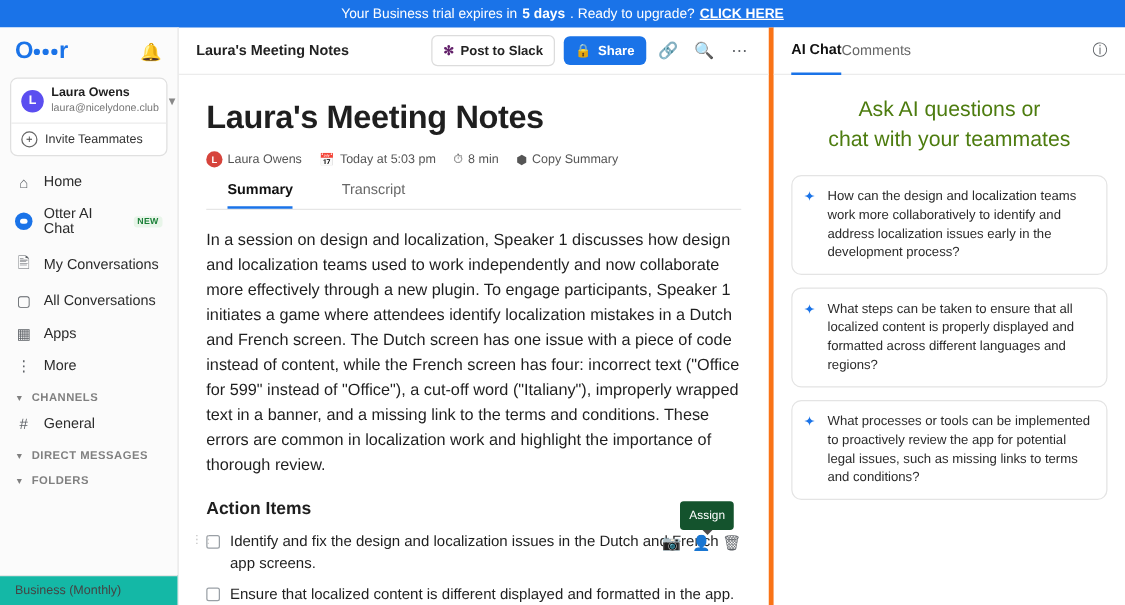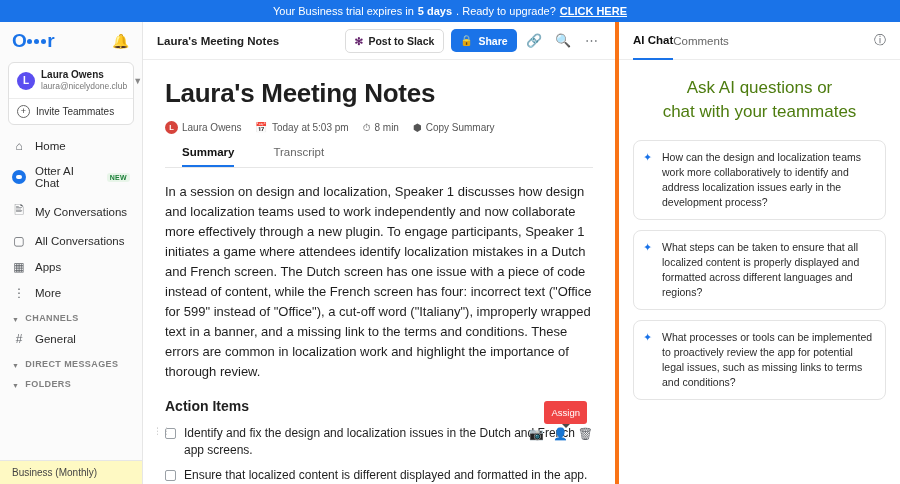--- a/index.html
+++ b/index.html
@@ -129,21 +129,21 @@
     letter-spacing: .4px;
   }
   .sec-head .caret { font-size: 7px; }
 
   .sb-footer {
     position: absolute; bottom: 0; left: 0; right: 0;
     border-top: 1px solid #e6e6e6;
     padding: 6px 12px;
     font-size: 10px;
     color: #444;
-    background: #fef9c3;
+    background: #14b8a6;
   }
 
   
   .center { flex: 1 1 auto; display: flex; flex-direction: column; min-width: 0; border-right: 4px solid #f97316; }
   .topbar {
     height: 38px; flex: 0 0 38px;
     display: flex; align-items: center;
     padding: 0 14px;
     border-bottom: 1px solid #ececec;
     gap: 8px;
@@ -205,21 +205,21 @@
     position: absolute; left: -12px; top: 8px;
     color: #c0c0c0; font-size: 9px; line-height: 5px;
   }
   .row-icons {
     position: absolute; right: 0; top: 5px;
     display: flex; gap: 9px; color: #5f6368; font-size: 12px;
   }
   .tooltip {
     position: absolute;
     right: 6px; top: -20px;
-    background: #ef4444; color: #fff;
+    background: #14532d; color: #fff;
     font-size: 9.5px; border-radius: 3px;
     padding: 3px 7px;
   }
   .tooltip::after {
     content: ""; position: absolute; left: 50%; margin-left: -4px; bottom: -4px;
     border-left: 4px solid transparent; border-right: 4px solid transparent;
     border-top: 4px solid #4a4a4a;
   }
 
   .btn {

